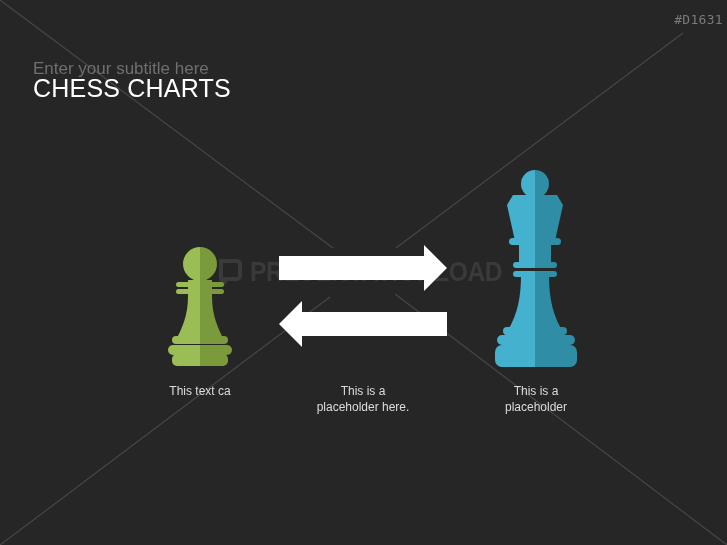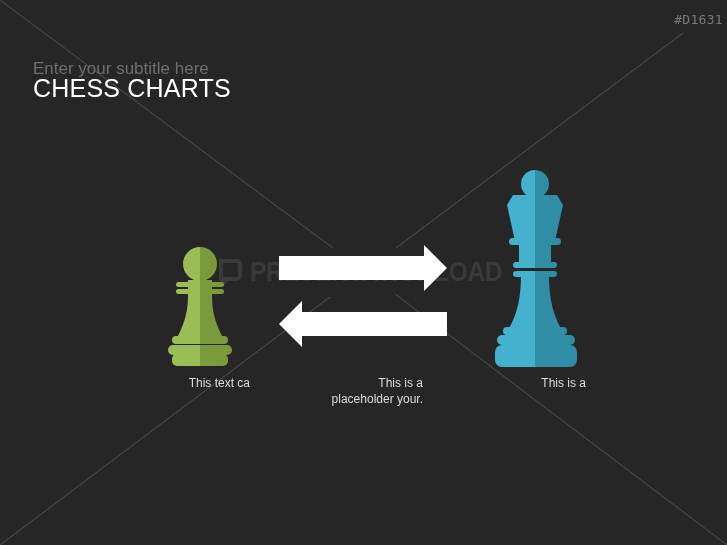--- a/index.html
+++ b/index.html
@@ -34,23 +34,23 @@
       opacity: 0.9;
     }
     .watermark-text {
       font-family: "Liberation Sans", sans-serif;
       font-weight: bold; font-size: 28px; color: #3d3d3d;
       letter-spacing: -0.5px; transform: scaleX(0.88); transform-origin: left center;
       white-space: nowrap;
     }
     .piece { position: absolute; }
     .caption {
-      position: absolute; text-align: right;
+      position: absolute; text-align: center;
       font-family: "Liberation Sans", sans-serif;
-      font-size: 12px; line-height: 16px; color: #dcdcdc;
+      font-size: 12px; line-height: 16px; color: #dcdcdc; margin-top: 8px;
     }
     .arrow { position: absolute; }
   </style>
 </head>
 <body>
 
 <svg class="decor" viewBox="0 0 727 545">
   <g stroke="#474747" stroke-width="1.2" fill="none">
     <line x1="0" y1="0" x2="333" y2="248"></line>
     <line x1="395" y1="294" x2="727" y2="545"></line>
@@ -107,21 +107,21 @@
 
 <svg class="arrow" style="left:279px; top:245px;" width="170" height="48" viewBox="0 0 170 48">
   <path d="M0 11 H145 V0 L168 23 L145 46 V35 H0 Z" fill="#ffffff"></path>
 </svg>
 <svg class="arrow" style="left:279px; top:301px;" width="170" height="48" viewBox="0 0 170 48">
   <path d="M168 11 H23 V0 L0 23 L23 46 V35 H168 Z" fill="#ffffff"></path>
 </svg>
 
 <div class="caption" style="left:303px; top:375px; width:120px;">
   <div>This is a</div>
-  <div>placeholder your.</div>
+  <div>placeholder here.</div>
 </div>
 
 <svg class="piece" style="left:493px; top:169px;" width="86" height="199" viewBox="0 0 86 199">
   <defs>
     <clipPath id="kingLeft">
         <rect x="0" y="0" width="42" height="199"></rect>
       </clipPath>
     <clipPath id="kingRight">
         <rect x="42" y="0" width="44" height="199"></rect>
       </clipPath>
@@ -147,13 +147,14 @@
     <rect x="20" y="102" width="44" height="6" rx="3"></rect>
     <path d="M28 106 H56 C56 130 60 148 72 166 H12 C24 148 28 130 28 106 Z"></path>
     <rect x="10" y="158" width="64" height="8" rx="4"></rect>
     <rect x="4" y="166" width="78" height="10" rx="5"></rect>
     <rect x="2" y="176" width="82" height="22" rx="7"></rect>
   </g>
 </svg>
 
 <div class="caption" style="left:486px; top:375px; width:100px;">
   <div>This is a</div>
+  <div>placeholder</div>
 </div>
 
 </body></html>

